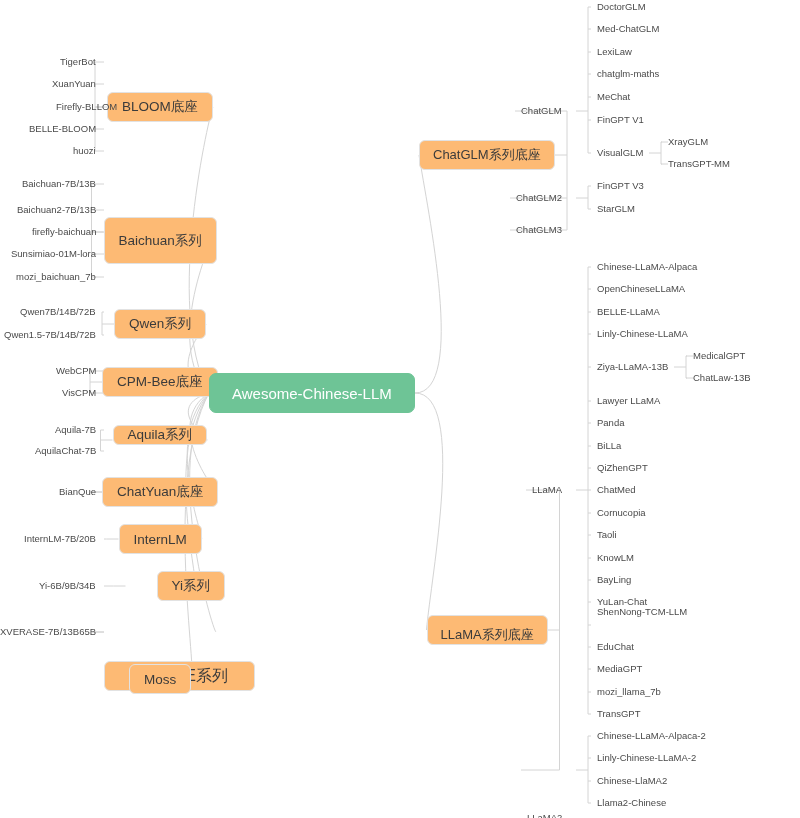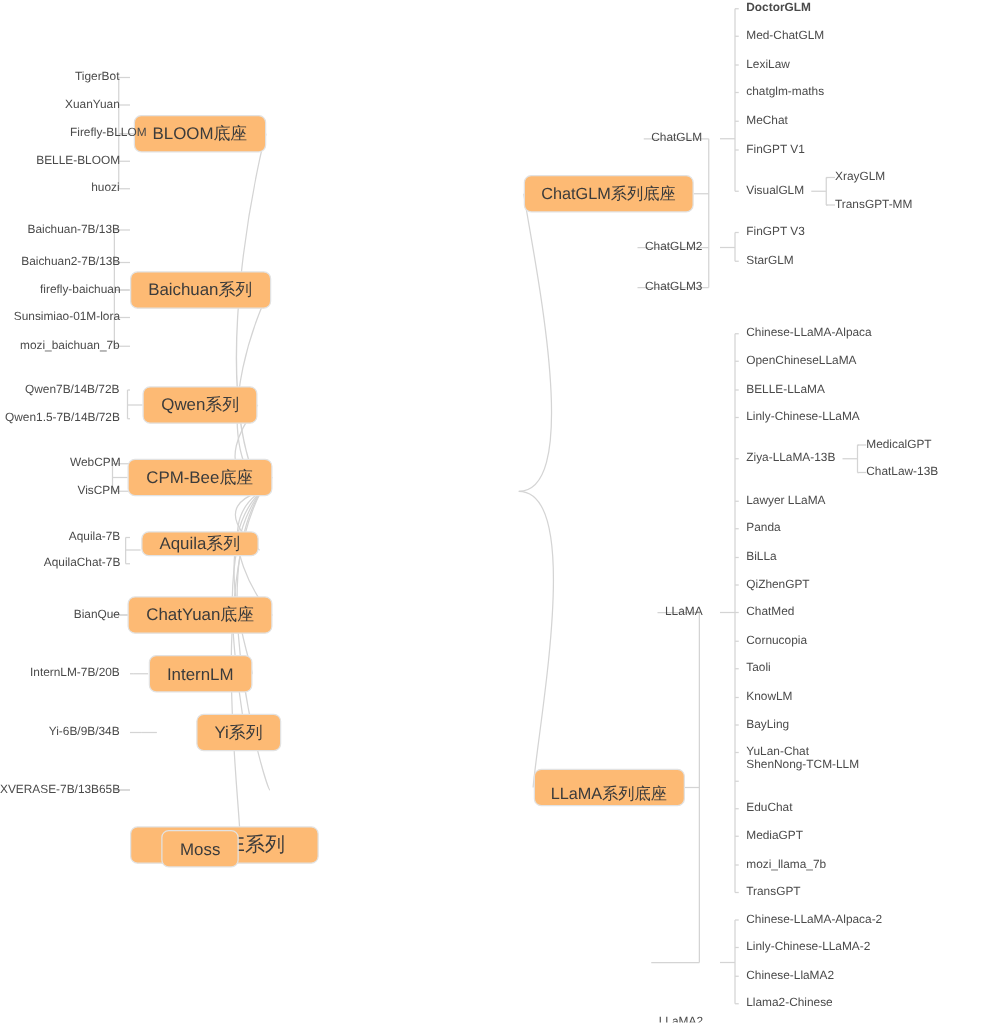--- a/index.html
+++ b/index.html
@@ -148,21 +148,21 @@
       <path d="M 415 393 C 467 393, 430.75 577.86, 426.5 630" fill="none" stroke="#d4d4d4" stroke-width="1"></path>
     </svg>
 <div class="node l1" style="font-size: 13.5px; padding: 0px 14px; left: 107px; top: 92px; height: 30px;">
       <span>BLOOM底座</span>
     </div>
     <div class="leaf r" style="left: 60px; top: 56px;">TigerBot</div>
     <div class="leaf r" style="left: 52px; top: 78px;">XuanYuan</div>
     <div class="leaf r" style="left: 36px; top: 101px; padding-left: 20px;">Firefly-BLLOM</div>
     <div class="leaf r" style="left: 29px; top: 123px;">BELLE-BLOOM</div>
     <div class="leaf r" style="left: 73px; top: 145px;">huozi</div>
-    <div class="node l1" style="font-size: 13.5px; padding: 0px 14px; left: 103.5px; top: 217px; height: 30px;">
+    <div class="node l1" style="font-size: 13.5px; padding: 0px 14px; left: 103.5px; top: 217px; height: 47px;">
       <span>Baichuan系列</span>
     </div>
     <div class="leaf r" style="left: 22px; top: 178px;">Baichuan-7B/13B</div>
     <div class="leaf r" style="left: 17px; top: 204px;">Baichuan2-7B/13B</div>
     <div class="leaf r" style="left: 32px; top: 226px;">firefly-baichuan</div>
     <div class="leaf r" style="left: 11px; top: 248px;">Sunsimiao-01M-lora</div>
     <div class="leaf r" style="left: 16px; top: 271px;">mozi_baichuan_7b</div>
     <div class="node l1" style="font-size: 13.5px; padding: 0px 14px; left: 114px; top: 309px; height: 30px;">
       <span>Qwen系列</span>
     </div>
@@ -190,25 +190,28 @@
       <span>Yi系列</span>
     </div>
     <div class="leaf r" style="left: 39px; top: 580px;">Yi-6B/9B/34B</div>
     <div class="node l1" style="font-size: 16px; padding: 0px 26px; left: 104px; top: 617px; height: 30px; margin-top: 44px;">
       <span>XVERSE系列</span>
     </div>
     <div class="leaf r" style="left: 0px; top: 626px;">XVERASE-7B/13B65B</div>
     <div class="node l1" style="font-size: 13.5px; padding: 0px 14px; left: 129px; top: 664px; height: 30px;">
       <span>Moss</span>
     </div>
+    <div class="node root" style="font-size: 15px; padding: 0px 22px; left: 209px; top: 373px; height: 40px;">
+      <span>Awesome-Chinese-LLM</span>
+    </div>
     <div class="node l1" style="font-size: 13px; padding: 0px 13px; left: 419px; top: 140px; height: 30px;">
       <span>ChatGLM系列底座</span>
     </div>
     <div class="mid r" style="left: 521px; top: 105px;">ChatGLM</div>
-    <div class="leaf l" style="left: 597px; top: 1px; font-weight: bold;">DoctorGLM</div>
+    <div class="leaf l" style="left: 597px; top: 1px;">DoctorGLM</div>
     <div class="leaf l" style="left: 597px; top: 23px;">Med-ChatGLM</div>
     <div class="leaf l" style="left: 597px; top: 46px;">LexiLaw</div>
     <div class="leaf l" style="left: 597px; top: 68px;">chatglm-maths</div>
     <div class="leaf l" style="left: 597px; top: 91px;">MeChat</div>
     <div class="leaf l" style="left: 597px; top: 114px;">FinGPT V1</div>
     <div class="leaf l" style="left: 597px; top: 147px;">VisualGLM</div>
     <div class="leaf l" style="left: 668px; top: 136px;">XrayGLM</div>
     <div class="leaf l" style="left: 668px; top: 158px;">TransGPT-MM</div>
     <div class="mid r" style="left: 516px; top: 192px;">ChatGLM2</div>
     <div class="leaf l" style="left: 597px; top: 180px;">FinGPT V3</div>

